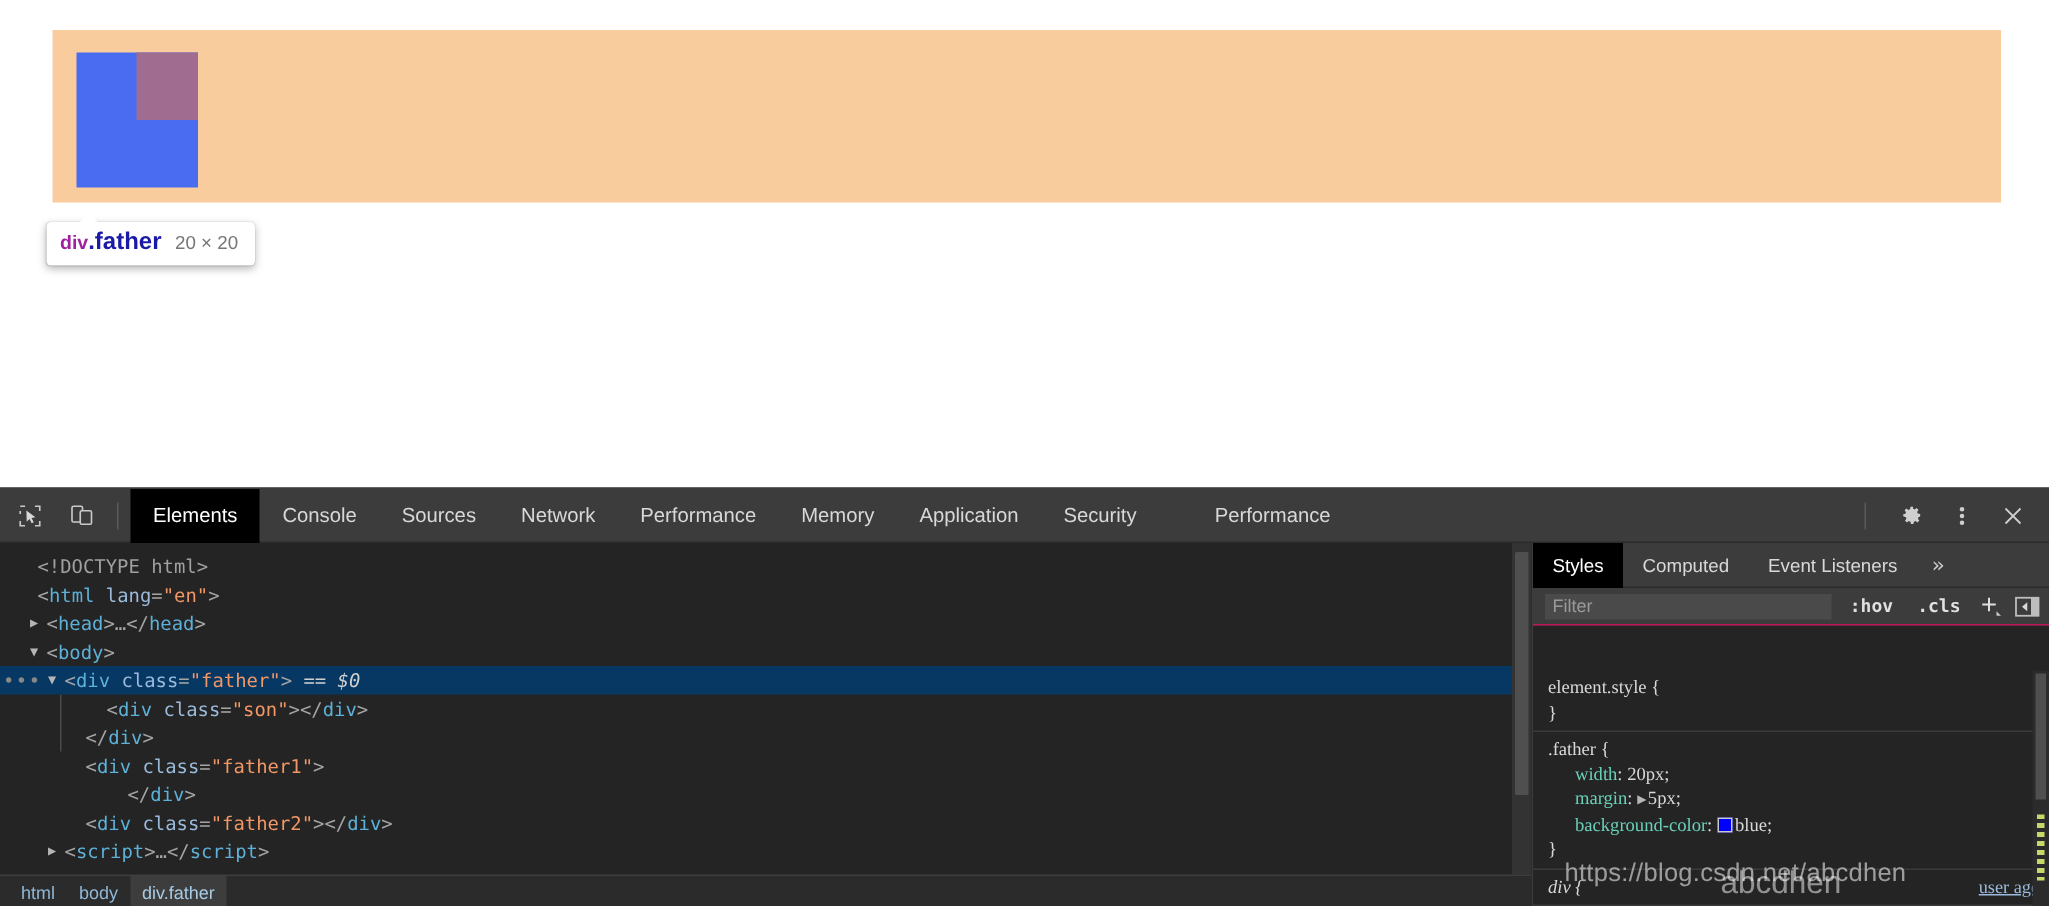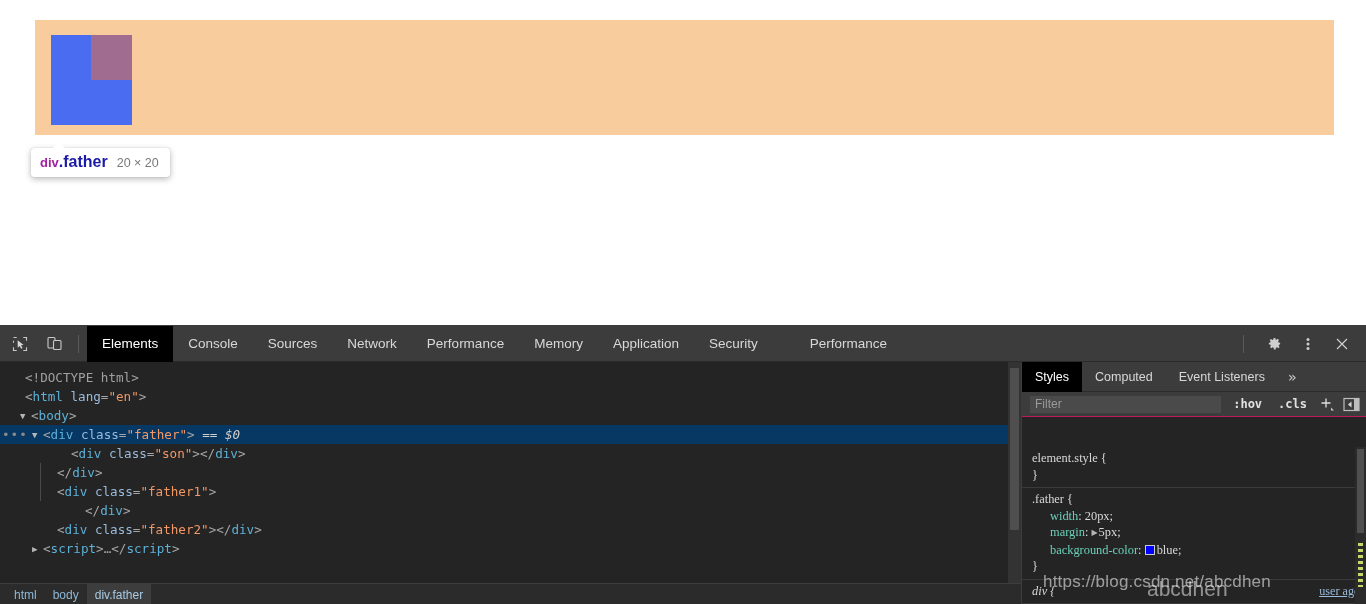--- a/index.html
+++ b/index.html
@@ -478,20 +478,21 @@
       </div>
     </div>
   </div>
 
   <div id="dt-body">
 
     <div id="dom-pane">
       <div id="dom-tree">
           <div class="dom-row ind0"><span class="tw none">&nbsp;</span><span class="c-doctype">&lt;!DOCTYPE html&gt;</span></div>
           <div class="dom-row ind0"><span class="tw none">&nbsp;</span><span class="c-punct">&lt;</span><span class="c-tag">html</span><span class="c-attr"> lang</span><span class="c-punct">=</span><span class="c-val">"en"</span><span class="c-punct">&gt;</span></div>
+          <div class="dom-row ind1"><span class="tw">▶</span><span class="c-punct">&lt;</span><span class="c-tag">head</span><span class="c-punct">&gt;</span><span class="c-ellip">…</span><span class="c-punct">&lt;/</span><span class="c-tag">head</span><span class="c-punct">&gt;</span></div>
           <div class="dom-row ind1"><span class="tw">▼</span><span class="c-punct">&lt;</span><span class="c-tag">body</span><span class="c-punct">&gt;</span></div>
           <div class="dom-row ind2 selected"><span class="dots">•••</span><span class="tw">▼</span><span class="c-punct">&lt;</span><span class="c-tag">div</span><span class="c-attr"> class</span><span class="c-punct">=</span><span class="c-val">"father"</span><span class="c-punct">&gt;</span><span class="c-dollar">  == $0</span></div>
           <div class="dom-row ind4"><span class="tw none">&nbsp;</span><span class="c-punct">&lt;</span><span class="c-tag">div</span><span class="c-attr"> class</span><span class="c-punct">=</span><span class="c-val">"son"</span><span class="c-punct">&gt;</span><span class="c-punct">&lt;/</span><span class="c-tag">div</span><span class="c-punct">&gt;</span></div>
           <div class="dom-row ind3"><span class="tw none">&nbsp;</span><span class="c-punct">&lt;/</span><span class="c-tag">div</span><span class="c-punct">&gt;</span></div>
           <div class="dom-row ind3"><span class="tw none">&nbsp;</span><span class="c-punct">&lt;</span><span class="c-tag">div</span><span class="c-attr"> class</span><span class="c-punct">=</span><span class="c-val">"father1"</span><span class="c-punct">&gt;</span></div>
           <div class="dom-row ind5"><span class="tw none">&nbsp;</span><span class="c-punct">&lt;/</span><span class="c-tag">div</span><span class="c-punct">&gt;</span></div>
           <div class="dom-row ind3"><span class="tw none">&nbsp;</span><span class="c-punct">&lt;</span><span class="c-tag">div</span><span class="c-attr"> class</span><span class="c-punct">=</span><span class="c-val">"father2"</span><span class="c-punct">&gt;</span><span class="c-punct">&lt;/</span><span class="c-tag">div</span><span class="c-punct">&gt;</span></div>
           <div class="dom-row ind2"><span class="tw">▶</span><span class="c-punct">&lt;</span><span class="c-tag">script</span><span class="c-punct">&gt;</span><span class="c-ellip">…</span><span class="c-punct">&lt;/</span><span class="c-tag">script</span><span class="c-punct">&gt;</span></div>
           <div class="guide" style="top: 101px; height: 38px; left: 40px;"></div>
         </div>

